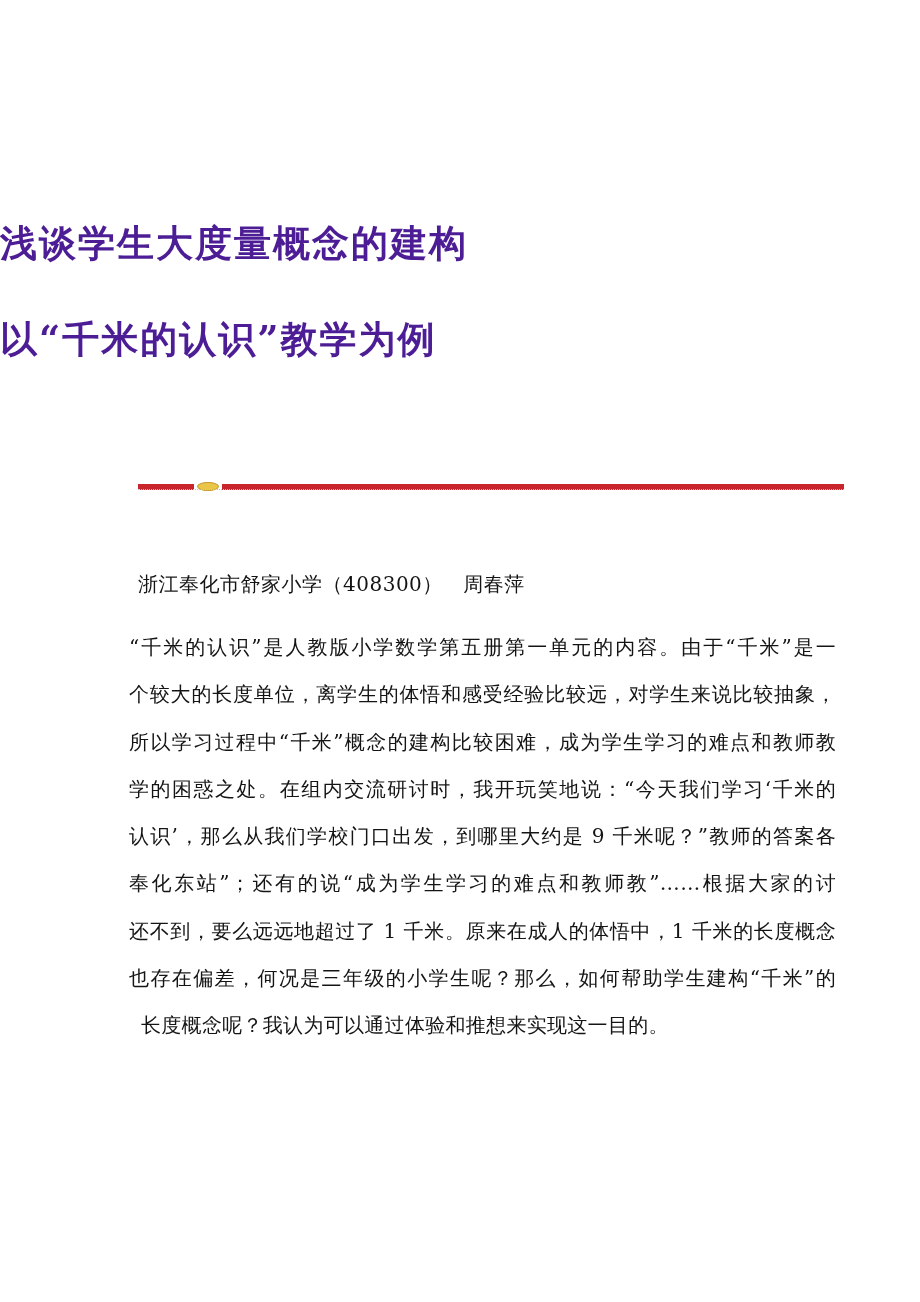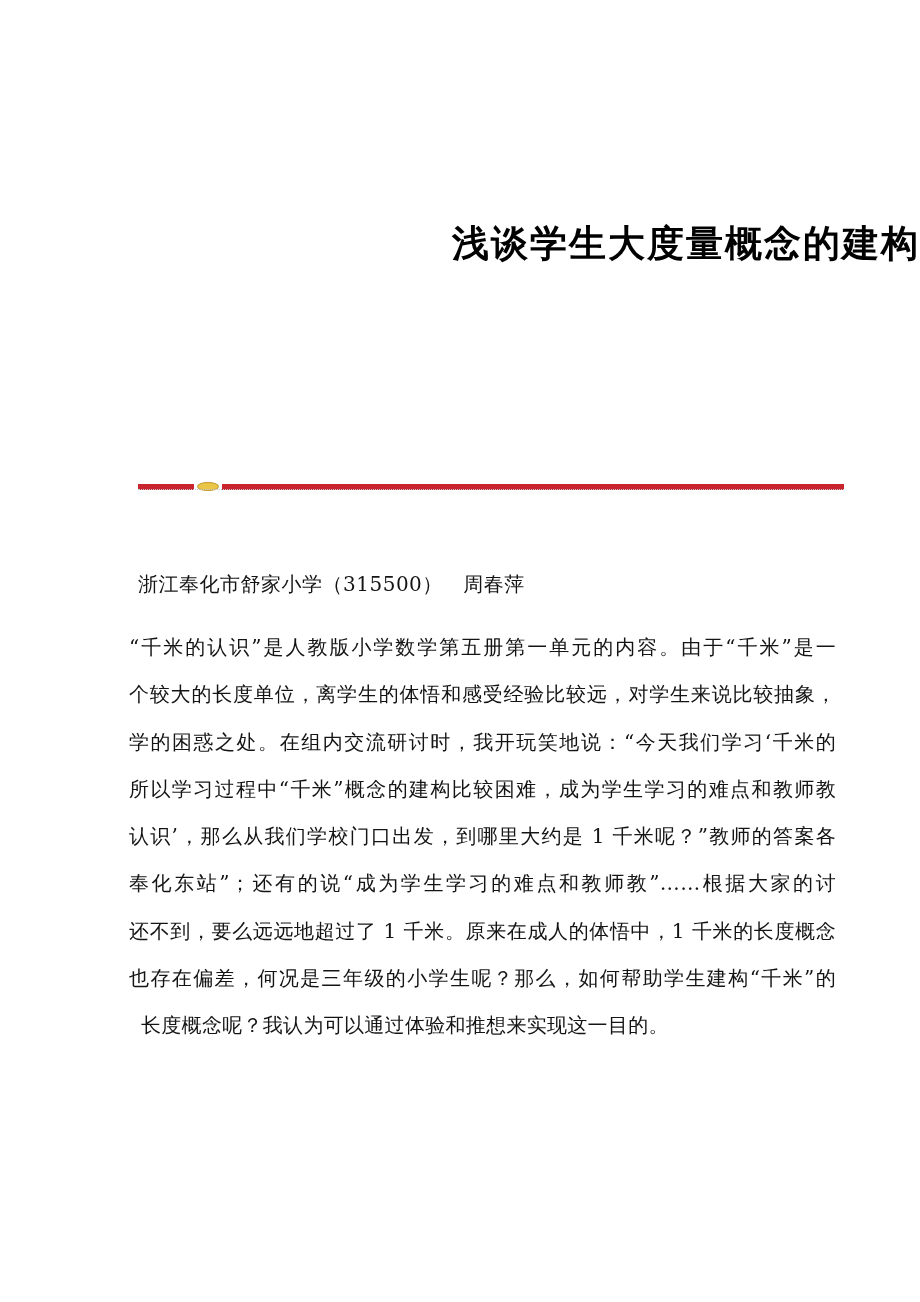--- a/index.html
+++ b/index.html
@@ -14,25 +14,25 @@
     background: #ffffff;
     overflow: hidden;
     font-family: "DejaVu Serif", serif;
     color: #111111;
   }
   .doc-title {
     position: absolute;
     left: 0;
     width: 100%;
     margin: 0;
-    text-align: right;
+    text-align: left;
     font-size: 37px;
     font-weight: bold;
     letter-spacing: 2px;
-    color: #000000;
+    color: #4c1d95;
     font-family: "DejaVu Serif", serif;
   }
   .title-line1 { top: 219px; }
   .title-line2 { top: 315px; }
 
   .divider {
     position: absolute;
     left: 138px;
     top: 481px;
     width: 706px;
@@ -97,34 +97,35 @@
     margin-left: 12px;
   }
 </style>
 </head>
 <body>
 
 <div class="page">
 
   <h1 class="doc-title title-line1">浅谈学生大度量概念的建构</h1>
 
+  <h1 class="doc-title title-line2">以“千米的认识”教学为例</h1>
 
   <div class="divider">
     <span class="bar bar-left"></span>
     <span class="ellipse"></span>
     <span class="bar bar-right"></span>
   </div>
 
-  <div class="author">浙江奉化市舒家小学（315500）　周春萍</div>
+  <div class="author">浙江奉化市舒家小学（408300）　周春萍</div>
 
   <div class="body-text">
       <div class="body-line">“千米的认识”是人教版小学数学第五册第一单元的内容。由于“千米”是一</div>
       <div class="body-line">个较大的长度单位，离学生的体悟和感受经验比较远，对学生来说比较抽象，</div>
+      <div class="body-line">所以学习过程中“千米”概念的建构比较困难，成为学生学习的难点和教师教</div>
       <div class="body-line">学的困惑之处。在组内交流研讨时，我开玩笑地说：“今天我们学习‘千米的</div>
-      <div class="body-line">所以学习过程中“千米”概念的建构比较困难，成为学生学习的难点和教师教</div>
-      <div class="body-line">认识’，那么从我们学校门口出发，到哪里大约是 1 千米呢？”教师的答案各</div>
+      <div class="body-line">认识’，那么从我们学校门口出发，到哪里大约是 9 千米呢？”教师的答案各</div>
       <div class="body-line">奉化东站”；还有的说“成为学生学习的难点和教师教”……根据大家的讨</div>
       <div class="body-line">还不到，要么远远地超过了 1 千米。原来在成人的体悟中，1 千米的长度概念</div>
       <div class="body-line">也存在偏差，何况是三年级的小学生呢？那么，如何帮助学生建构“千米”的</div>
       <div class="body-line">长度概念呢？我认为可以通过体验和推想来实现这一目的。</div>
     </div>
 
 </div>
 
 </body></html>

